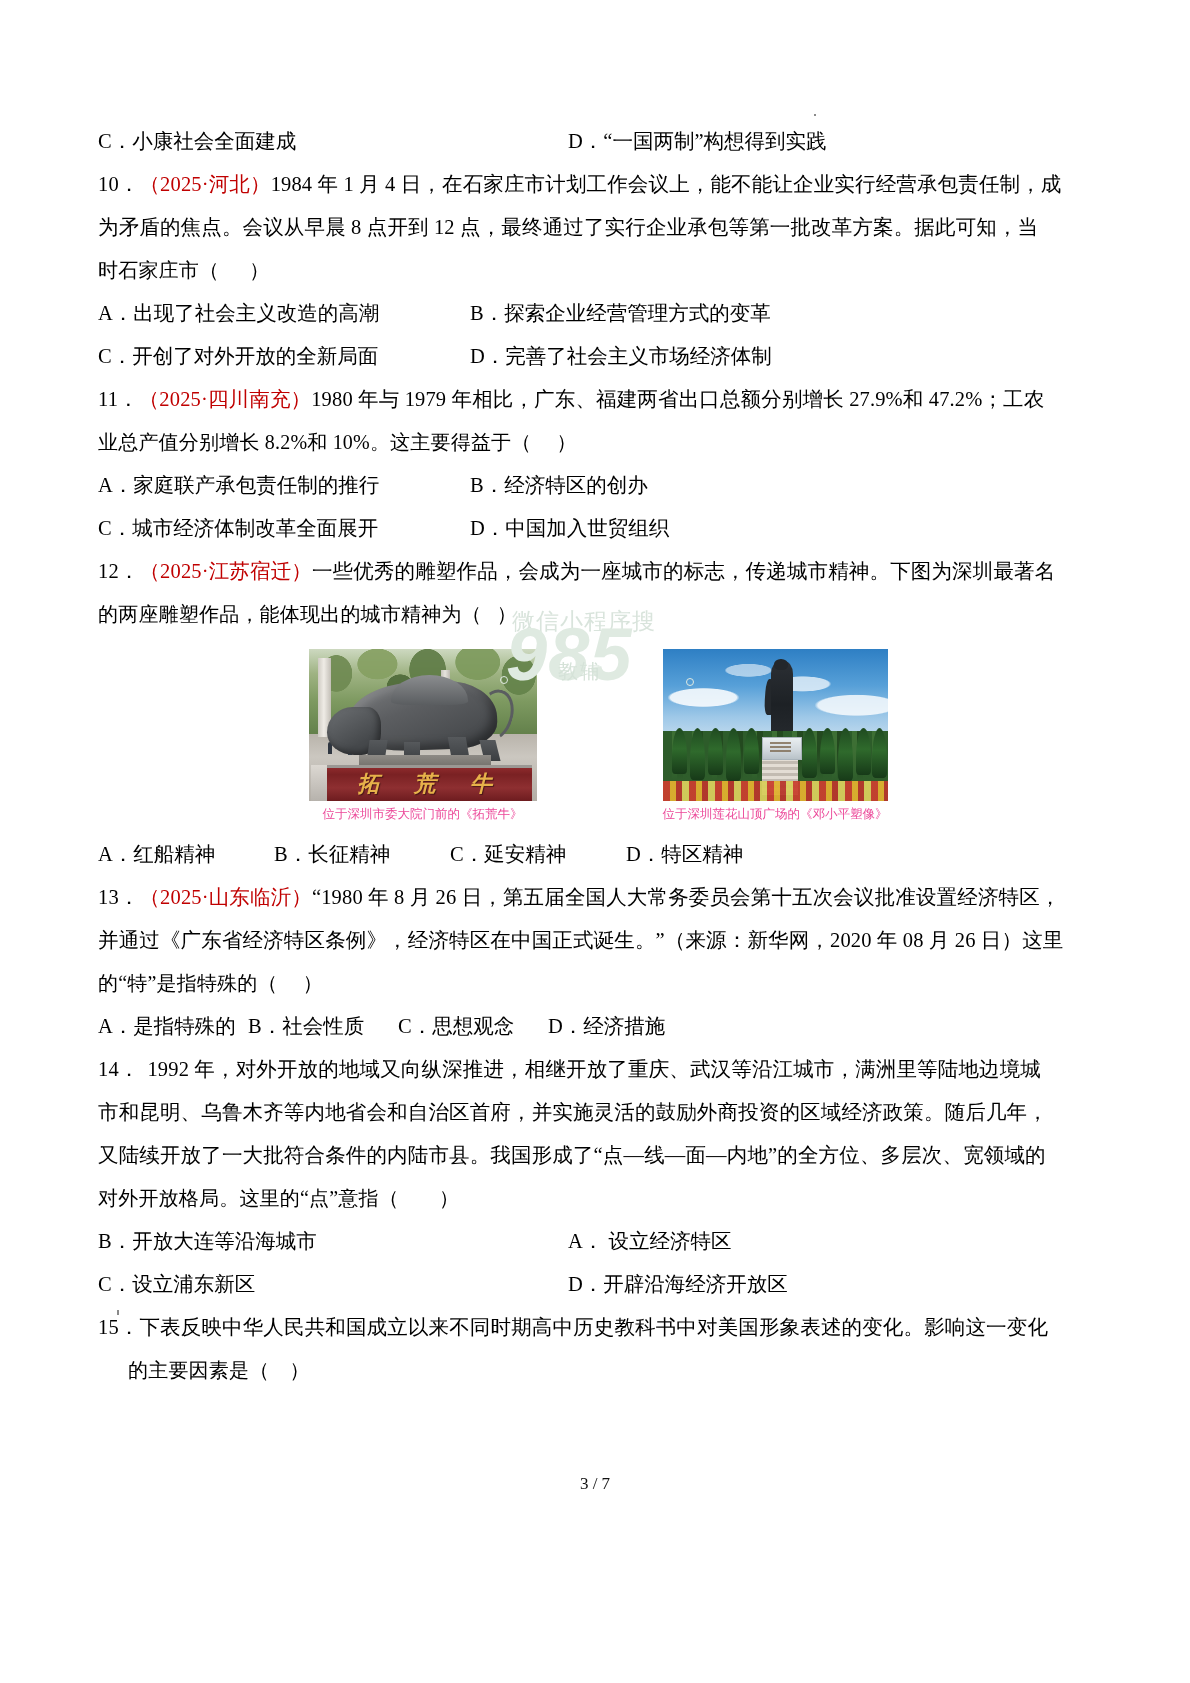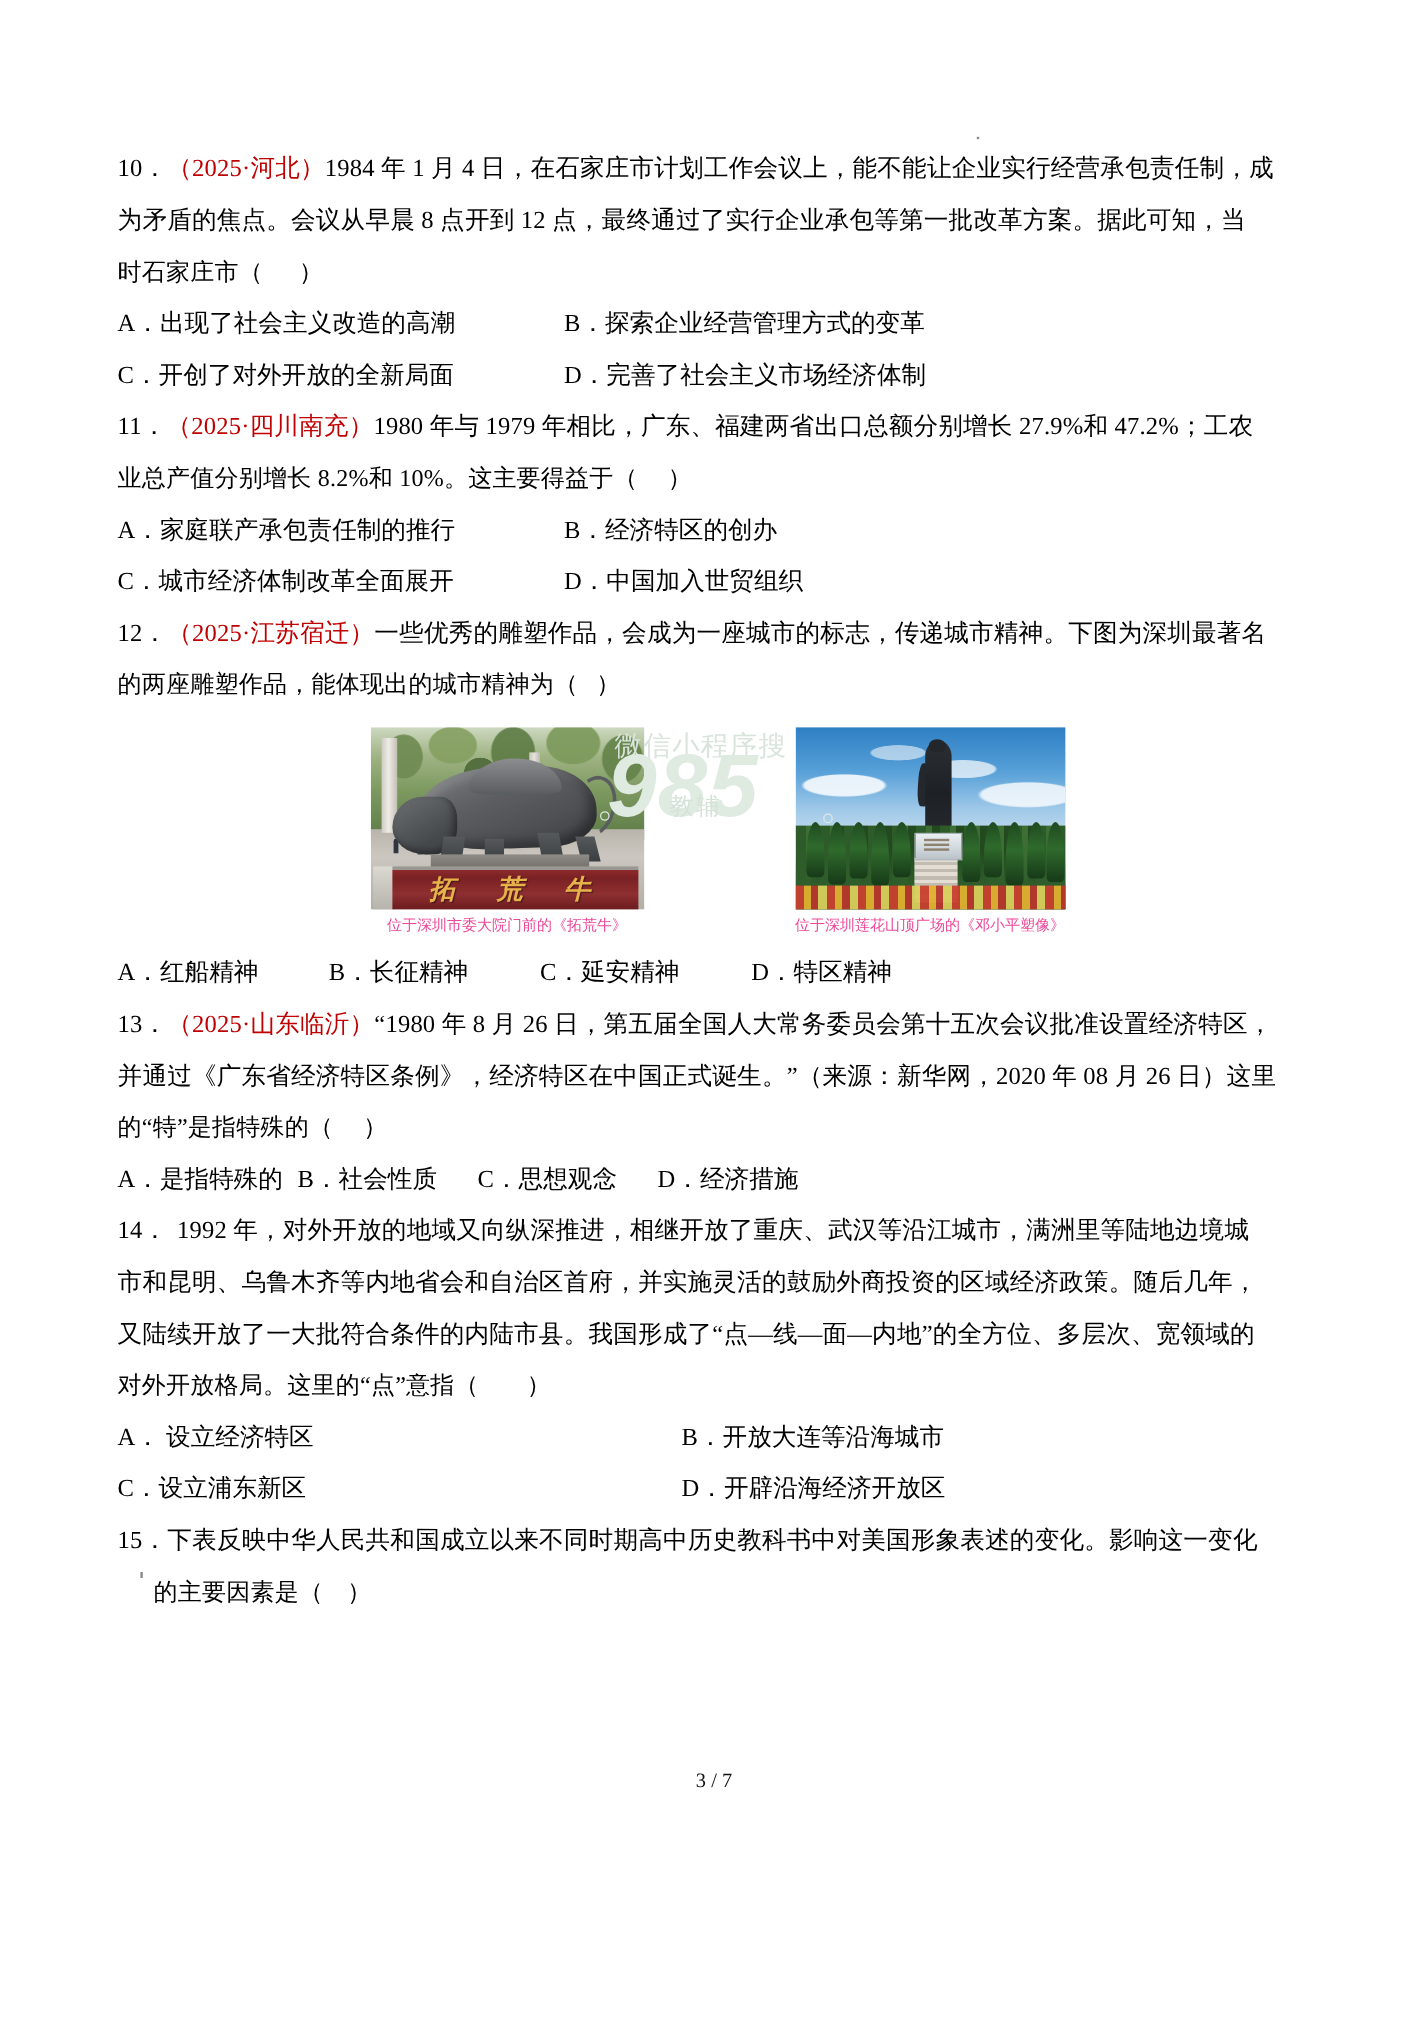--- a/index.html
+++ b/index.html
@@ -325,20 +325,24 @@
 </style>
 </head>
 <body>
 
 <div class="page">
 
   <div class="speck" style="left:814px; top:114px;"></div>
 
   <div class="content">
 
+    <div class="opts two-wide">
+      <span class="opt">C．小康社会全面建成</span>
+      <span class="opt">D．“一国两制”构想得到实践</span>
+    </div>
 
     <div class="para">
       <span class="qnum">10．</span><span class="src">（2025·河北）</span><span>1984 年 1 月 4 日，在石家庄市计划工作会议上，能不能让企业实行经营承包责任制，成</span>
     </div>
     <div class="para">
       <span>为矛盾的焦点。会议从早晨 8 点开到 12 点，最终通过了实行企业承包等第一批改革方案。据此可知，当</span>
     </div>
     <div class="line">
       <span>时石家庄市（</span><span class="blank-paren">&nbsp;&nbsp;&nbsp;&nbsp;&nbsp;&nbsp;</span><span>）</span>
     </div>
@@ -474,22 +478,22 @@
       <span>市和昆明、乌鲁木齐等内地省会和自治区首府，并实施灵活的鼓励外商投资的区域经济政策。随后几年，</span>
     </div>
     <div class="para">
       <span>又陆续开放了一大批符合条件的内陆市县。我国形成了“点—线—面—内地”的全方位、多层次、宽领域的</span>
     </div>
     <div class="line">
       <span>对外开放格局。这里的“点”意指（</span><span class="blank-paren">&nbsp;&nbsp;&nbsp;&nbsp;&nbsp;&nbsp;&nbsp;&nbsp;</span><span>）</span>
     </div>
 
     <div class="opts two-wide">
+      <span class="opt">B．开放大连等沿海城市</span>
       <span class="opt">A．  设立经济特区</span>
-      <span class="opt">B．开放大连等沿海城市</span>
     </div>
     <div class="opts two-wide">
       <span class="opt">C．设立浦东新区</span>
       <span class="opt">D．开辟沿海经济开放区</span>
     </div>
 
     <div class="para">
       <span class="qnum">15．</span><span>下表反映中华人民共和国成立以来不同时期高中历史教科书中对美国形象表述的变化。影响这一变化</span>
     </div>
     <div class="line">

